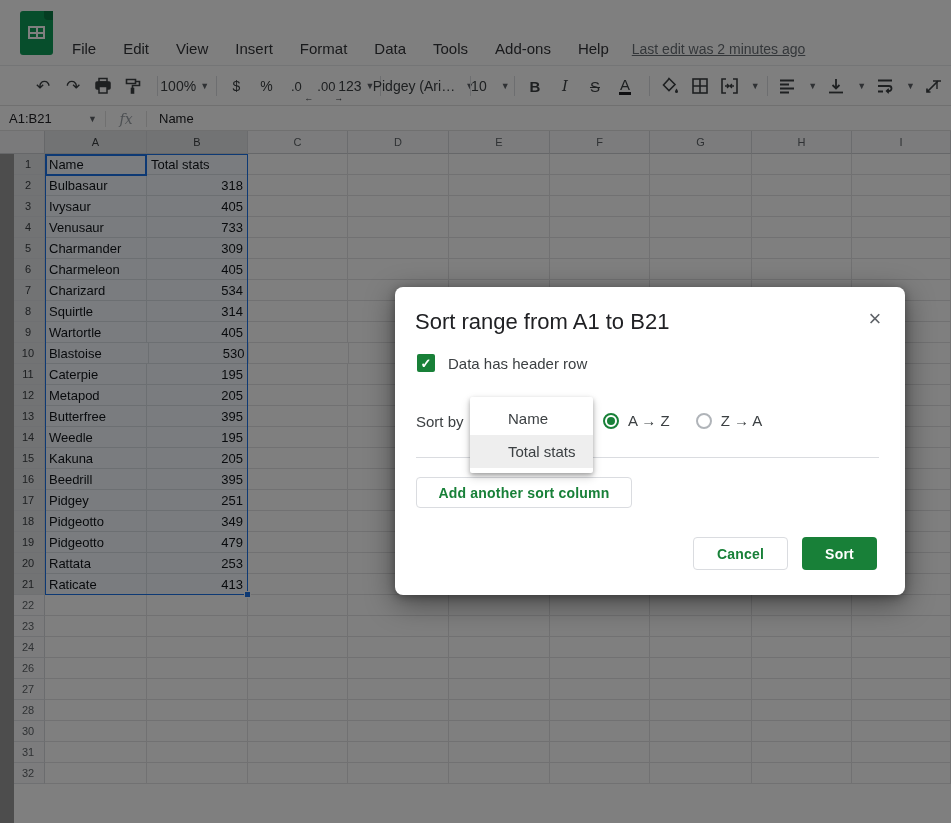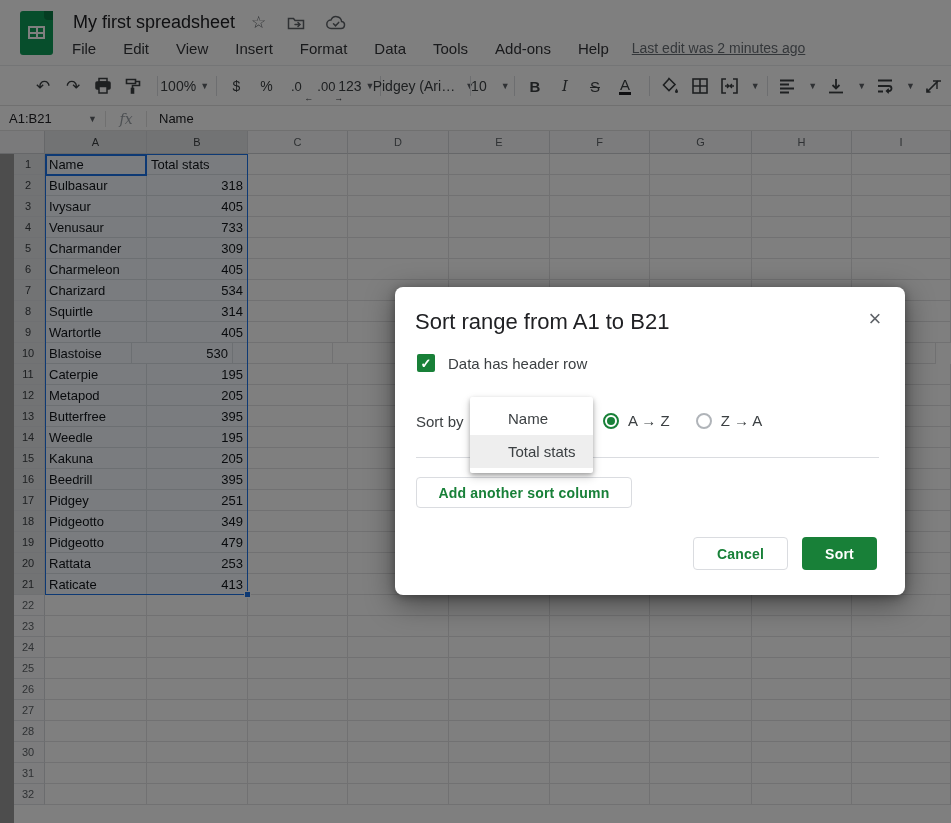--- a/index.html
+++ b/index.html
@@ -11,21 +11,21 @@
   .topbar { position:absolute; left:0; top:0; width:951px; height:66px; background:#fff; border-bottom:1px solid #e8eaed; }
   .logo { position:absolute; left:20px; top:11px; width:33px; height:44px; background:var(--logo-green); border-radius:3px; }
   .logo .fold { position:absolute; right:0; top:0; width:9px; height:9px; background:#0b7a44; border-bottom-left-radius:4px; }
   .logo .tbl { position:absolute; left:8px; top:15px; width:17px; height:13px; border:2px solid #fff; }
   .logo .tbl::before { content:""; position:absolute; left:0; top:3.5px; width:13px; height:2px; background:#fff; }
   .logo .tbl::after { content:""; position:absolute; left:5.5px; top:0; width:2px; height:9px; background:#fff; }
   .title-row { position:absolute; left:73px; top:12px; display:flex; align-items:center; }
   .doc-title { font-size:18px; color:#202124; }
   .title-ic { margin-left:21px; color:#5f6368; display:flex; align-items:center; }
   .star { font-size:17px; margin-left:16px; }
-  .menubar { position:absolute; left:72px; top:40px; display:flex; align-items:flex-start; font-size:15px; color:#333438; }
+  .menubar { position:absolute; left:72px; top:40px; display:flex; align-items:flex-end; font-size:15px; color:#333438; }
   .menubar .menu-item { margin-right:27px; cursor:default; }
   .last-edit { font-size:14px; color:#696f75; text-decoration:underline; margin-left:-4px; white-space:nowrap; }
 
   
   .toolbar { position:absolute; left:0; top:67px; width:951px; height:39px; background:#fff; border-bottom:1px solid #e0e0e0; display:flex; align-items:center; padding-left:30px; color:#3c4043; }
   .tb { display:flex; align-items:center; justify-content:center; height:26px; min-width:26px; margin-right:4px; border-radius:3px; font-size:14px; }
   .tb svg { display:block; }
   .tb-caret { font-size:9px; color:#5f6368; margin-left:4px; }
   .tb-div { width:1px; height:20px; background:#dadce0; margin:0 7px; }
   .tb-arrows { font-size:17px; color:#3c4043; }
@@ -91,36 +91,20 @@
 </head>
 <body>
 
 <div class="app">
 
   <header class="topbar">
     <div class="logo">
       <div class="fold"></div>
       <div class="tbl"></div>
     </div>
-    <div class="title-row">
-      <span class="doc-title">My first spreadsheet</span>
-      <span class="title-ic star">☆</span>
-      <span class="title-ic">
-        <svg width="18" height="16" viewBox="0 0 18 16" fill="none" stroke="#5f6368" stroke-width="1.5">
-          <path d="M1.5 3.5h5l1.5 2h8.5v8h-15z"></path>
-            <path d="M8 9.5h5M11 7.5l2 2-2 2" stroke-linecap="round"></path>
-        </svg>
-      </span>
-      <span class="title-ic">
-        <svg width="20" height="15" viewBox="0 0 20 15" fill="none" stroke="#5f6368" stroke-width="1.5">
-          <path d="M5 13.5h10a3.5 3.5 0 0 0 .6-6.95A5.5 5.5 0 0 0 5 5.1 4.2 4.2 0 0 0 5 13.5z"></path>
-          <path d="M7.5 8.8l2 2 3.2-3.4" stroke-linecap="round"></path>
-        </svg>
-      </span>
-    </div>
     <nav class="menubar">
       <span id="menu-items" style="display:flex">
           <span class="menu-item">File</span>
           <span class="menu-item">Edit</span>
           <span class="menu-item">View</span>
           <span class="menu-item">Insert</span>
           <span class="menu-item">Format</span>
           <span class="menu-item">Data</span>
           <span class="menu-item">Tools</span>
           <span class="menu-item">Add-ons</span>
@@ -363,21 +347,21 @@
           <div class="cell" style="width: 100px;"></div>
           <div class="cell" style="width: 101px;"></div>
           <div class="cell" style="width: 101px;"></div>
           <div class="cell" style="width: 100px;"></div>
           <div class="cell" style="width: 102px;"></div>
           <div class="cell" style="width: 100px;"></div>
           <div class="cell" style="width: 99px;"></div>
         </div>
         <div class="grow">
           <div class="rowh sel">10</div>
-          <div class="cell" style="width: 87px;">Blastoise</div>
+          <div class="cell" style="width: 104px;">Blastoise</div>
           <div class="cell num" style="width: 101px;">530</div>
           <div class="cell" style="width: 100px;"></div>
           <div class="cell" style="width: 101px;"></div>
           <div class="cell" style="width: 101px;"></div>
           <div class="cell" style="width: 100px;"></div>
           <div class="cell" style="width: 102px;"></div>
           <div class="cell" style="width: 100px;"></div>
           <div class="cell" style="width: 99px;"></div>
         </div>
         <div class="grow">
@@ -531,32 +515,20 @@
           <div class="cell" style="width: 100px;"></div>
           <div class="cell" style="width: 101px;"></div>
           <div class="cell" style="width: 101px;"></div>
           <div class="cell" style="width: 100px;"></div>
           <div class="cell" style="width: 102px;"></div>
           <div class="cell" style="width: 100px;"></div>
           <div class="cell" style="width: 99px;"></div>
         </div>
         <div class="grow">
           <div class="rowh">24</div>
-          <div class="cell" style="width: 102px;"></div>
-          <div class="cell" style="width: 101px;"></div>
-          <div class="cell" style="width: 100px;"></div>
-          <div class="cell" style="width: 101px;"></div>
-          <div class="cell" style="width: 101px;"></div>
-          <div class="cell" style="width: 100px;"></div>
-          <div class="cell" style="width: 102px;"></div>
-          <div class="cell" style="width: 100px;"></div>
-          <div class="cell" style="width: 99px;"></div>
-        </div>
-        <div class="grow">
-          <div class="rowh">25</div>
           <div class="cell" style="width: 102px;"></div>
           <div class="cell" style="width: 101px;"></div>
           <div class="cell" style="width: 100px;"></div>
           <div class="cell" style="width: 101px;"></div>
           <div class="cell" style="width: 101px;"></div>
           <div class="cell" style="width: 100px;"></div>
           <div class="cell" style="width: 102px;"></div>
           <div class="cell" style="width: 100px;"></div>
           <div class="cell" style="width: 99px;"></div>
         </div>

